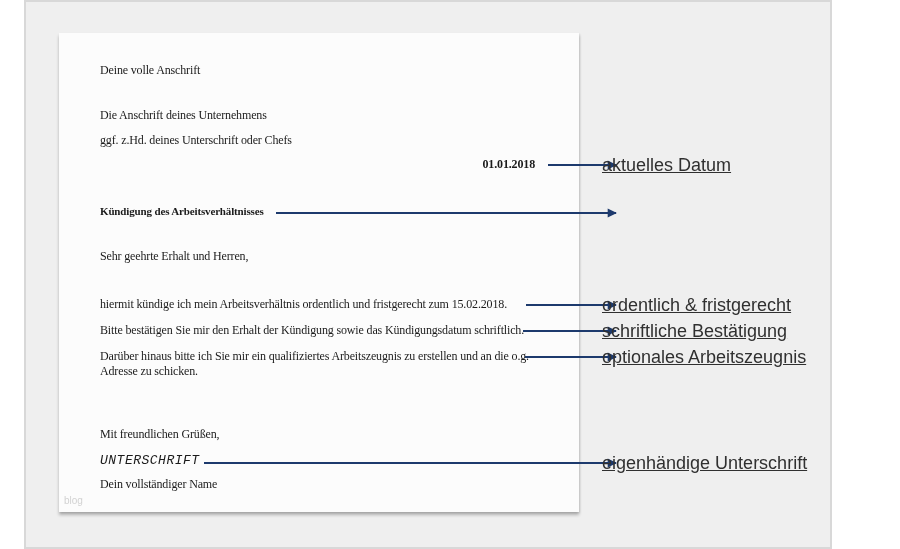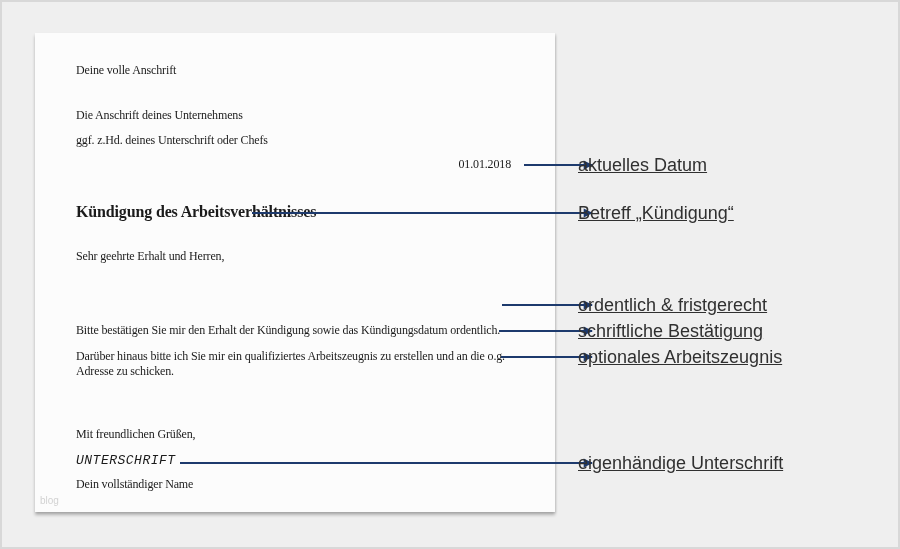--- a/index.html
+++ b/index.html
@@ -1,48 +1,49 @@
 <!DOCTYPE html>
 <html style="--background: #efefef; --frame-border: #d8d8d8; --paper: #fcfcfc; --arrow: #1d3a6d; --doc-text: #1b1b1b; --annotation-text: #303030; --watermark: #d2d2d2;"><head>
 <meta charset="utf-8">
 <style>
   html, body { margin: 0; padding: 0; }
   body { font-family: "Liberation Sans", sans-serif; }
 
   .canvas {
     position: relative;
-    width: 900px;
+    width: 808px;
     height: 549px;
     box-sizing: border-box;
     background: var(--background, #efefef);
     border: 2px solid var(--frame-border, #d8d8d8);
     overflow: hidden;
+    margin-left: 24px;
   }
 
   
   .paper {
     position: absolute;
     left: 33px; top: 31px;
     width: 520px; height: 479px;
     background: var(--paper, #fcfcfc);
     box-shadow: 0 3px 3px rgba(0,0,0,0.25), 1px 1px 2px rgba(0,0,0,0.10);
   }
   .doc-line {
     position: absolute;
     left: 41px;
     font-family: "Liberation Serif", "DejaVu Serif", serif;
     font-size: 12px;
     letter-spacing: -0.15px;
     line-height: 15px;
     color: var(--doc-text, #1b1b1b);
     white-space: nowrap;
   }
-  .doc-line.subject { font-weight: bold; font-size: 16px; }
+  .doc-line.subject { font-weight: bold; font-size: 11px; }
   .doc-line.date {
-    left: auto; right: 44px; text-align: center;
+    left: auto; right: 44px; text-align: center; font-weight: bold;
   }
   .doc-line.signature {
     font-family: "Liberation Mono", monospace;
     font-style: italic;
     font-size: 13px;
     letter-spacing: 0.5px;
     text-align: center;
   }
   .watermark {
     position: absolute;
@@ -79,21 +80,22 @@
 
 <div class="canvas">
 
   <div class="paper">
     <div class="doc-line" style="top:30px">Deine volle Anschrift</div>
     <div class="doc-line" style="top:75px">Die Anschrift deines Unternehmens</div>
     <div class="doc-line" style="top:100px">ggf. z.Hd. deines Unterschrift oder Chefs</div>
     <div class="doc-line date" style="top:124px">01.01.2018</div>
     <div class="doc-line subject" style="top:171px">Kündigung des Arbeitsverhältnisses</div>
     <div class="doc-line" style="top:216px">Sehr geehrte Erhalt und Herren,</div>
-    <div class="doc-line" style="top:290px">Bitte bestätigen Sie mir den Erhalt der Kündigung sowie das Kündigungsdatum ordentlich.</div>
+    <div class="doc-line" style="top:264px">hiermit kündige ich mein Arbeitsverhältnis ordentlich und fristgerecht zum 15.02.2018.</div>
+    <div class="doc-line" style="top:290px">Bitte bestätigen Sie mir den Erhalt der Kündigung sowie das Kündigungsdatum schriftlich.</div>
     <div class="doc-line" style="top:316px">Darüber hinaus bitte ich Sie mir ein qualifiziertes Arbeitszeugnis zu erstellen und an die o.g.</div>
     <div class="doc-line" style="top:331px">Adresse zu schicken.</div>
     <div class="doc-line" style="top:394px">Mit freundlichen Grüßen,</div>
     <div class="doc-line signature" style="top:420px">UNTERSCHRIFT</div>
     <div class="doc-line" style="top:444px">Dein vollständiger Name</div>
     <div class="watermark">blog</div>
   </div>
 
   <svg class="arrows" viewBox="0 0 900 549" xmlns="http://www.w3.org/2000/svg">
     <defs>
@@ -103,19 +105,18 @@
     </defs>
     <line class="arrow-line" x1="522" y1="163" x2="590" y2="163" marker-end="url(#ah)"></line>
     <line class="arrow-line" x1="250" y1="211" x2="590" y2="211" marker-end="url(#ah)"></line>
     <line class="arrow-line" x1="500" y1="303" x2="590" y2="303" marker-end="url(#ah)"></line>
     <line class="arrow-line" x1="497" y1="329" x2="590" y2="329" marker-end="url(#ah)"></line>
     <line class="arrow-line" x1="499" y1="355" x2="590" y2="355" marker-end="url(#ah)"></line>
     <line class="arrow-line" x1="178" y1="461" x2="590" y2="461" marker-end="url(#ah)"></line>
   </svg>
 
   <div class="ann-label" style="top:151px">aktuelles Datum</div>
-  <div class="ann-label" style="top:199px">Betreff „Kündigung“</div>
   <div class="ann-label" style="top:291px">ordentlich &amp; fristgerecht</div>
   <div class="ann-label" style="top:317px">schriftliche Bestätigung</div>
   <div class="ann-label" style="top:343px">optionales Arbeitszeugnis</div>
   <div class="ann-label" style="top:449px">eigenhändige Unterschrift</div>
 
 </div>
 
 </body></html>

